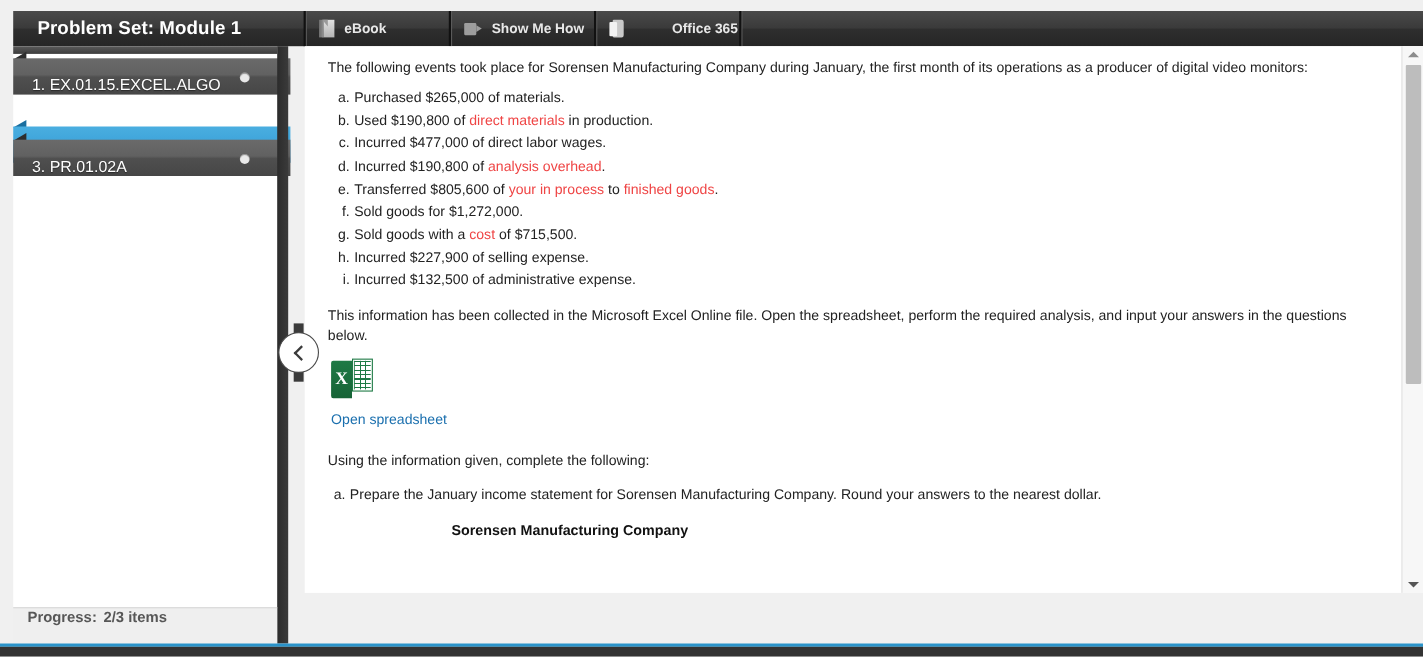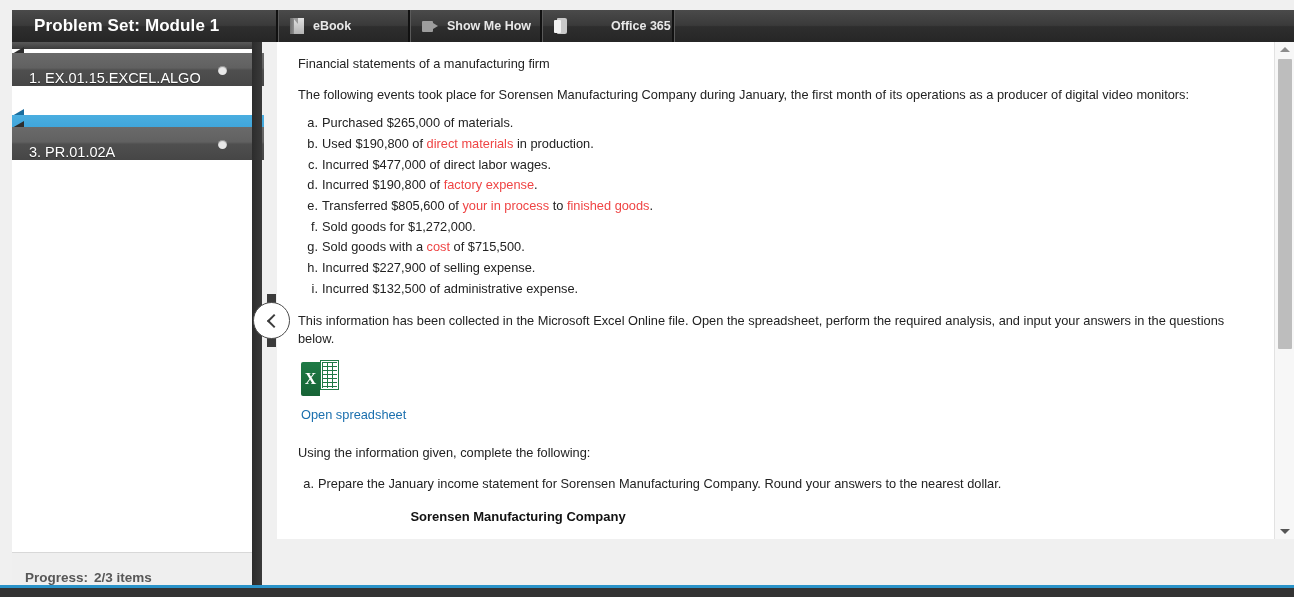--- a/index.html
+++ b/index.html
@@ -113,21 +113,21 @@
     background: #e9e9e9;
     box-shadow: 0 1px 1px rgba(0,0,0,0.4) inset;
   }
 
   
   .progress-bar {
     position: absolute; left: 12px; top: 552px;
     width: 240px; height: 33px;
     background: #efefef;
     border-top: 1px solid #d8d8d8;
-    display: flex; align-items: flex-end;
+    display: flex; align-items: flex-start;
   }
   .progress-text {
     margin-left: 13px;
     color: #575757; font-size: 13.5px; font-weight: bold;
   }
 
   
   .side-shadow {
     position: absolute; left: 252px; top: 42px;
     width: 10px; height: 543px;
@@ -376,39 +376,38 @@
   <div class="collapse-handle">
     <div class="stem"></div>
     <div class="circle">
       <span class="chev"></span>
     </div>
   </div>
 
   <div class="content-pane">
     <div class="content-inner">
 
-      <p class="p-intro">Financial statements of a manufacturing firm</p>
       <p class="p-lead">The following events took place for Sorensen Manufacturing Company during January, the first month of its operations as a producer of digital video monitors:</p>
 
       <ul class="evlist" id="event-list">
           <li>
             <span class="marker">a.</span>
             <span><span>Purchased $265,000 of materials.</span></span>
           </li>
           <li>
             <span class="marker">b.</span>
             <span><span>Used $190,800 of </span><span class="gterm">direct materials</span><span> in production.</span></span>
           </li>
           <li>
             <span class="marker">c.</span>
             <span><span>Incurred $477,000 of direct labor wages.</span></span>
           </li>
           <li>
             <span class="marker">d.</span>
-            <span><span>Incurred $190,800 of </span><span class="gterm">factory expense</span><span>.</span></span>
+            <span><span>Incurred $190,800 of </span><span class="gterm">analysis overhead</span><span>.</span></span>
           </li>
           <li>
             <span class="marker">e.</span>
             <span><span>Transferred $805,600 of </span><span class="gterm">your in process</span><span> to </span><span class="gterm">finished goods</span><span>.</span></span>
           </li>
           <li>
             <span class="marker">f.</span>
             <span><span>Sold goods for $1,272,000.</span></span>
           </li>
           <li>

